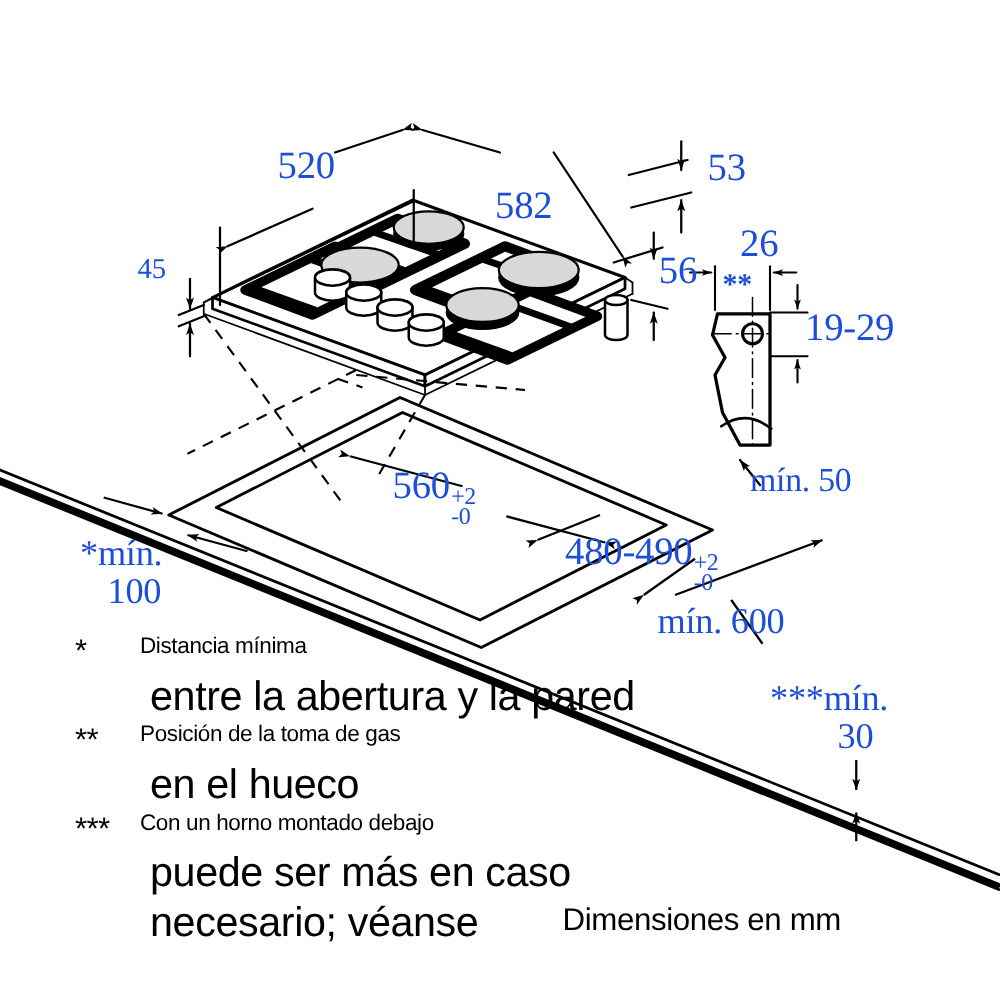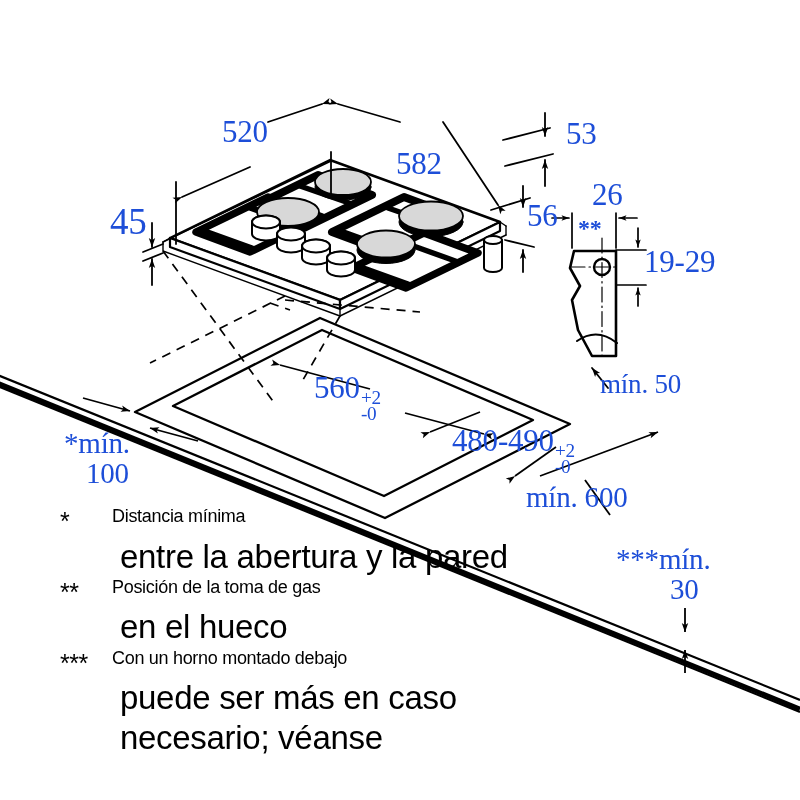--- a/index.html
+++ b/index.html
@@ -289,21 +289,21 @@
       </g>
     </g>
   </svg>
 
   <div class="dim-text" style="left:222px;top:116px;font-size:31px;">520</div>
 
   <div class="dim-text" style="left:396px;top:116px;font-size:31px;margin-top:32px;">582</div>
 
   <div class="dim-text" style="left:566px;top:118px;font-size:31px;">53</div>
 
-  <div class="dim-text" style="left:110px;top:203px;font-size:37px;">45</div>
+  <div class="dim-text" style="left:110px;top:203px;font-size:23px;">45</div>
 
   <div class="dim-text" style="left:527px;top:200px;font-size:31px;">56</div>
 
   <div class="dim-text" style="left:592px;top:179px;font-size:31px;">26</div>
 
   <div class="dim-text" style="left:578px;top:216px;font-size:24px;font-weight:700;">**</div>
 
   <div class="dim-text" style="left:644px;top:246px;font-size:31px;">19-29</div>
 
   <div class="dim-text" style="left:600px;top:370px;font-size:27px;">mín. 50</div>
@@ -342,14 +342,15 @@
     </div>
     <div class="cont">en el hueco</div>
 
     <div class="row">
       <span class="mark">***</span>
       <span class="body">Con un horno montado debajo</span>
     </div>
     <div class="cont">puede ser más en caso necesario; véanse</div>
   </div>
 
+  <div class="units" style="left:450px;top:722px;">Dimensiones en mm</div>
 
 </div>
 
 </body></html>

